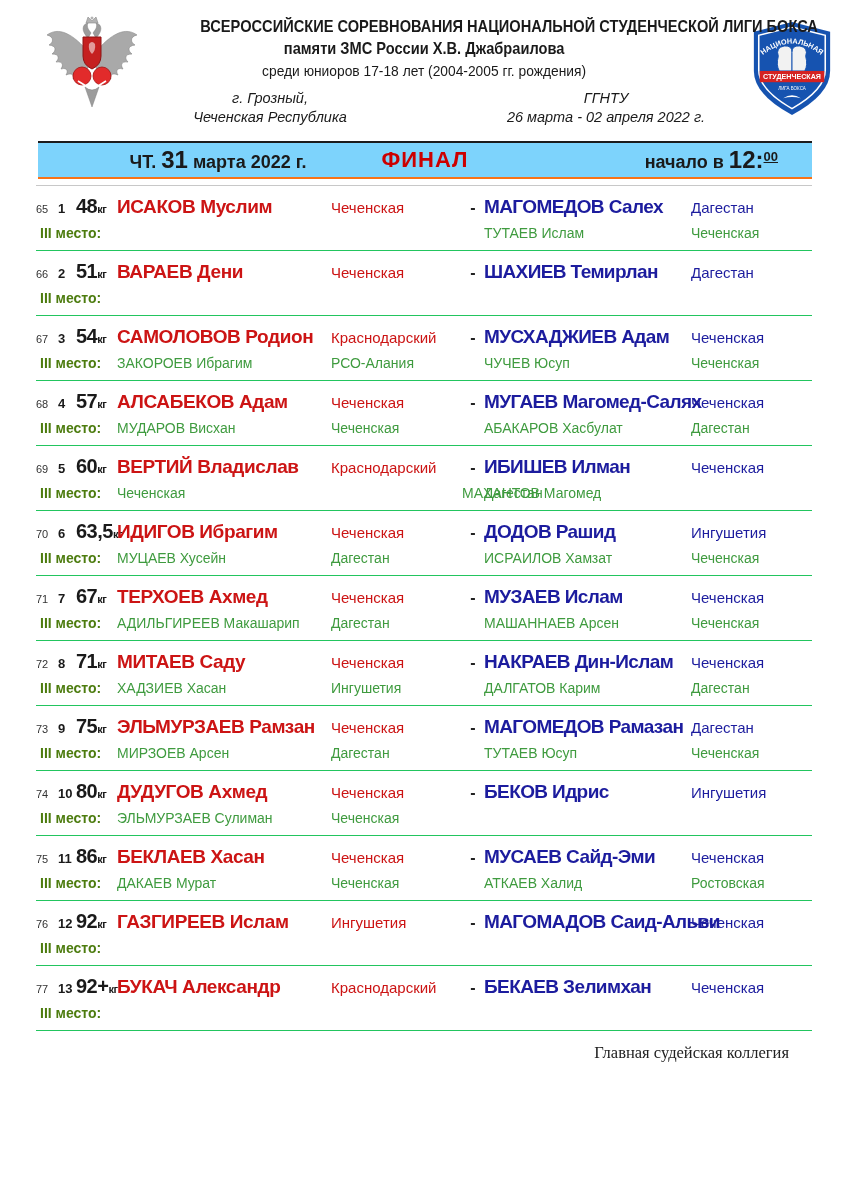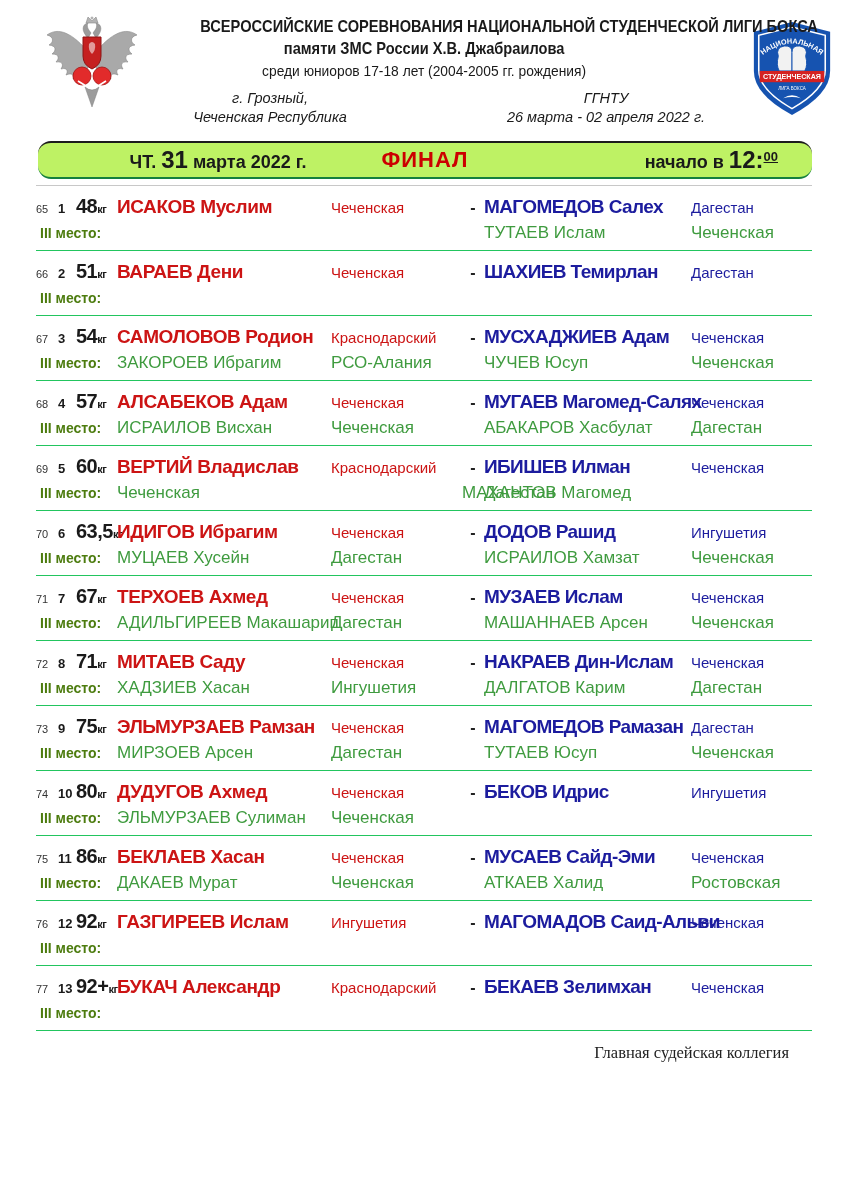--- a/index.html
+++ b/index.html
@@ -19,23 +19,22 @@
   .title-l3 span{display:inline-block;transform:scaleX(0.92);transform-origin:center;}
 
   .venues{display:flex;margin-top:8px;height:42px;gap:16px;}
   .venue-left{width:280px;margin-left:130px;text-align:center;}
   .venue-right{width:300px;margin-left:30px;text-align:center;}
   .venues div div{font-style:italic;font-size:14.5px;line-height:19px;}
 
   
   .banner{
     position:relative;margin:10px 37px 0 38px;height:34px;line-height:34px;
-    background:#bef264;border-top:2px solid #1c1c1c;border-bottom:2px solid #15803d;
+    background:#7dd3fc;border-top:2px solid #1c1c1c;border-bottom:2px solid #f97316;
     white-space:nowrap;
-    border-radius:13px;
   }
   .banner .b-left{position:absolute;left:0;width:360px;text-align:center;font-weight:bold;font-size:18px;}
   .banner .b-mid{position:absolute;left:50%;transform:translateX(-50%);font-weight:bold;font-size:22px;color:#cc0000;letter-spacing:1px;}
   .banner .b-right{position:absolute;right:34px;font-weight:bold;font-size:18px;}
   .banner .big{font-size:24px;}
   .banner .sup{font-size:13px;text-decoration:underline;vertical-align:super;line-height:0;}
 
   
   .bouts{margin:6px 37px 0 36px;border-top:1px solid #c8c8c8;}
   .bout{padding:8px 0 6px;border-bottom:1px solid #22c55e;}
@@ -45,21 +44,21 @@
   .gnum{font-size:11px;color:#333;}
   .bnum{font-size:13px;font-weight:bold;}
   .wt{font-size:20px;font-weight:bold;padding-left:4px;letter-spacing:-0.5px;}
   .wu{font-size:11px;font-weight:bold;}
   .rname{font-size:19px;font-weight:bold;color:#cc1414;letter-spacing:-0.4px;}
   .rreg{font-size:15px;color:#cc1414;}
   .dash{font-size:16px;font-weight:bold;color:#222;text-align:center;}
   .bname{font-size:19px;font-weight:bold;color:#1c1c9e;letter-spacing:-0.6px;}
   .breg{font-size:15px;color:#1c1c9e;}
   .tlabel{font-size:14px;font-weight:bold;color:#4d7c0f;padding-left:4px;}
-  .tname,.treg{font-size:17px;color:#3f9b3f;}
+  .tname,.treg{font-size:14px;color:#3f9b3f;}
 
   
   .footer{
     margin-top:12px;text-align:right;padding-right:60px;
     font-family:"Liberation Serif",serif;font-size:16.5px;color:#222;
   }
 </style>
 </head>
 <body>
 
@@ -205,21 +204,21 @@
       <span class="bnum">4</span>
       <span class="wt"><span>57</span><span class="wu">кг</span></span>
       <span class="rname">АЛСАБЕКОВ Адам</span>
       <span class="rreg">Чеченская</span>
       <span class="dash">-</span>
       <span class="bname">МУГАЕВ Магомед-Салях</span>
       <span class="breg">Чеченская</span>
     </div>
     <div class="r2">
       <span class="tlabel">III место:</span>
-      <span class="tname">ИСРАИЛОВ Висхан</span>
+      <span class="tname">МУДАРОВ Висхан</span>
       <span class="treg">Чеченская</span>
       <span></span>
       <span class="tname">АБАКАРОВ Хасбулат</span>
       <span class="treg">Дагестан</span>
     </div>
   </div>
 
   <div class="bout">
     <div class="r1">
       <span class="gnum">69</span>

